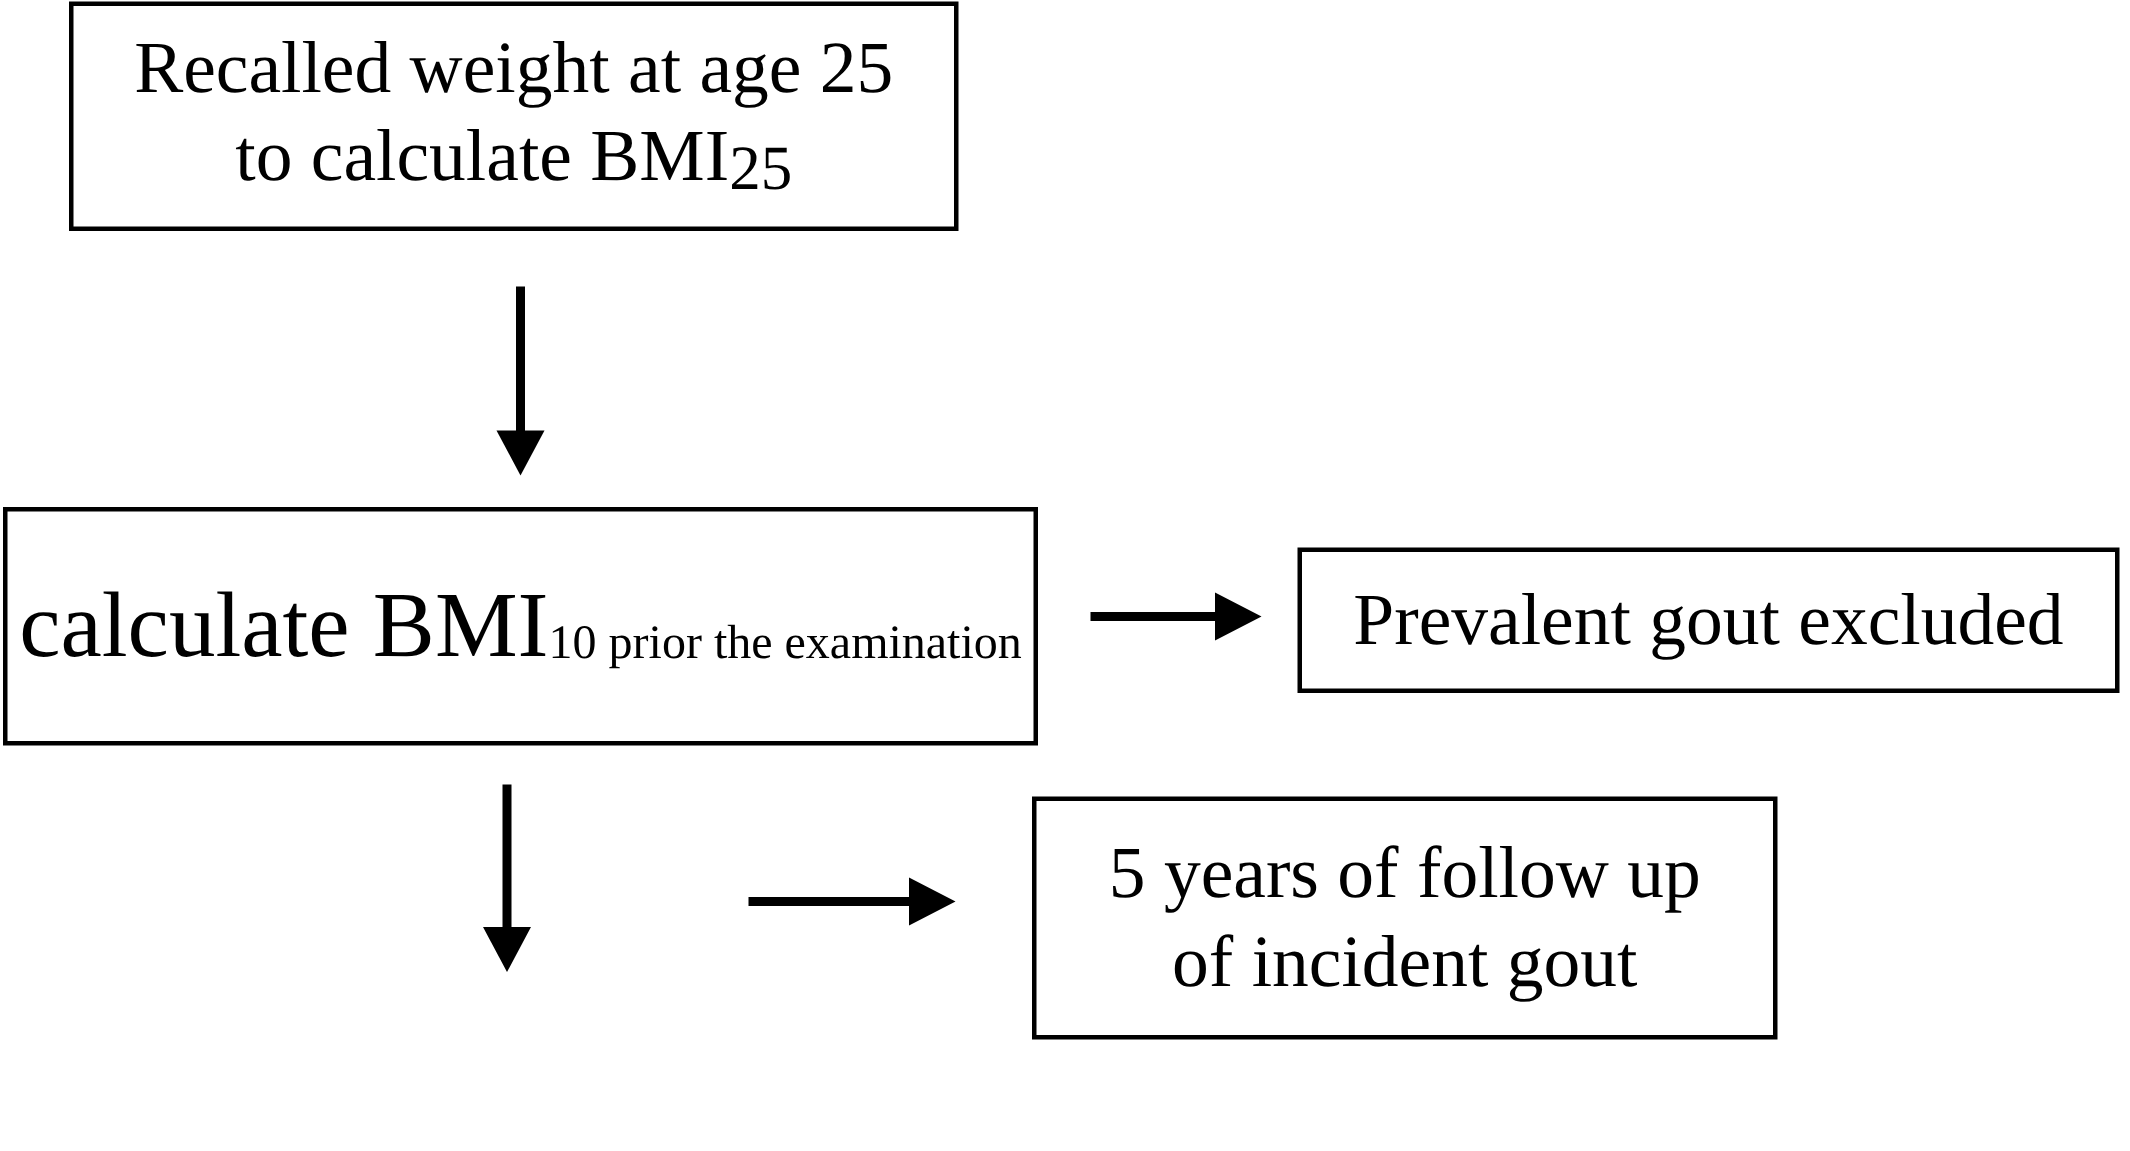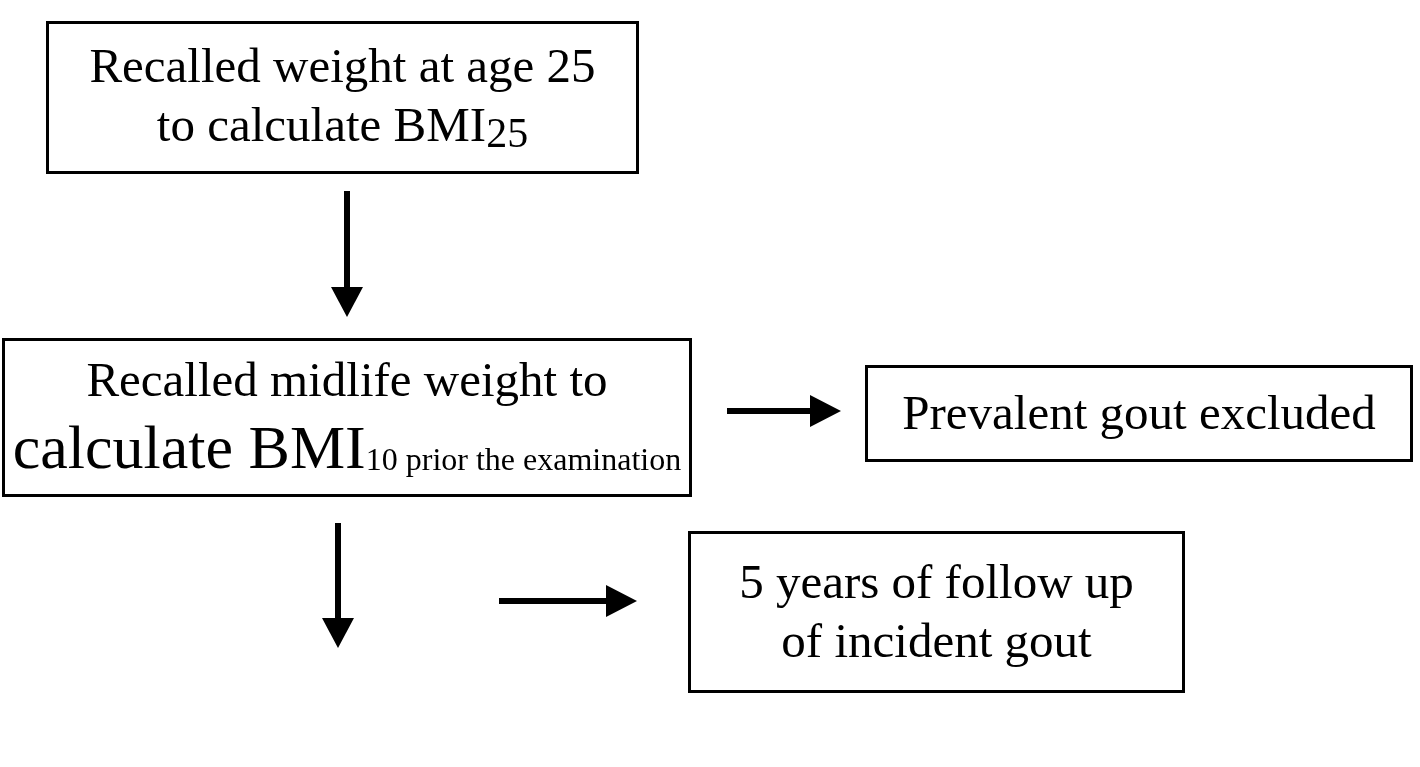--- a/index.html
+++ b/index.html
@@ -70,29 +70,28 @@
       <line x1="338" y1="523" x2="338" y2="621" stroke="#000000" stroke-width="6"></line>
       <polygon points="322,618 354,618 338,648" fill="#000000"></polygon>
     </g>
 
     <g>
       <line x1="499" y1="601" x2="609" y2="601" stroke="#000000" stroke-width="6"></line>
       <polygon points="606,585 606,617 637,601" fill="#000000"></polygon>
     </g>
   </svg>
 
-  <div class="node fs-main" style="left:46px; top:21px; width:593px; height:153px;">
+  <div class="node fs-main" style="left:46px; top:1px; width:593px; height:153px;">
     <div class="ln">Recalled weight at age 25</div>
     <div class="ln">
       <span>to calculate BMI</span><span class="sub-a">25</span>
     </div>
   </div>
 
   <div class="node" style="left:2px; top:338px; width:690px; height:159px;">
-    <div class="ln fs-main">Recalled midlife weight to</div>
     <div class="ln fs-big">
       <span>calculate BMI</span><span class="sub-b">10 prior the examination</span>
     </div>
   </div>
 
   <div class="node fs-main" style="left:865px; top:365px; width:548px; height:97px;">
     <div class="ln">Prevalent gout excluded</div>
   </div>
 
   <div class="node fs-main" style="left:688px; top:531px; width:497px; height:162px;">

